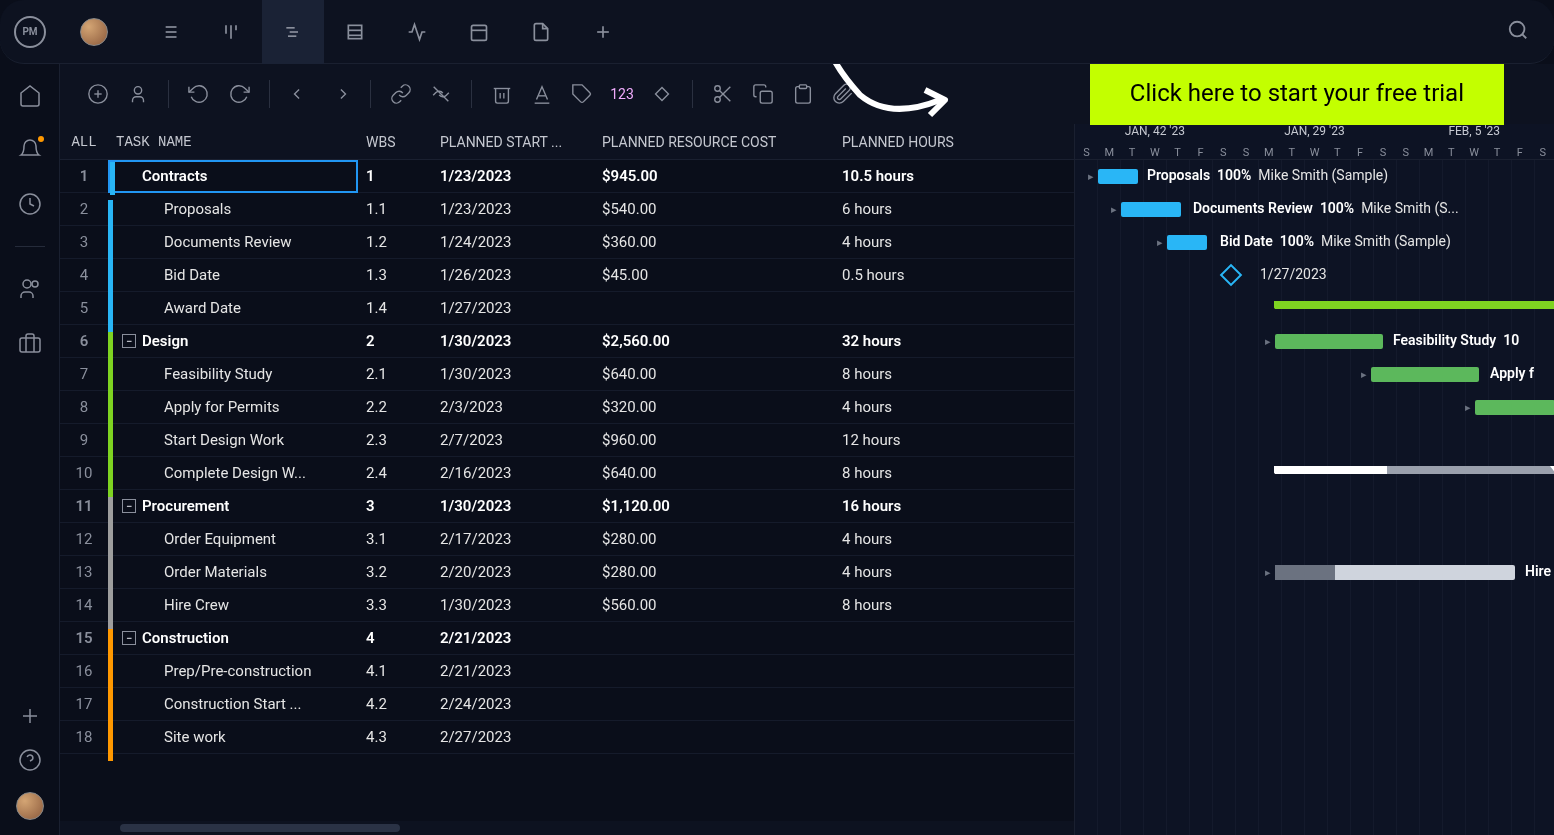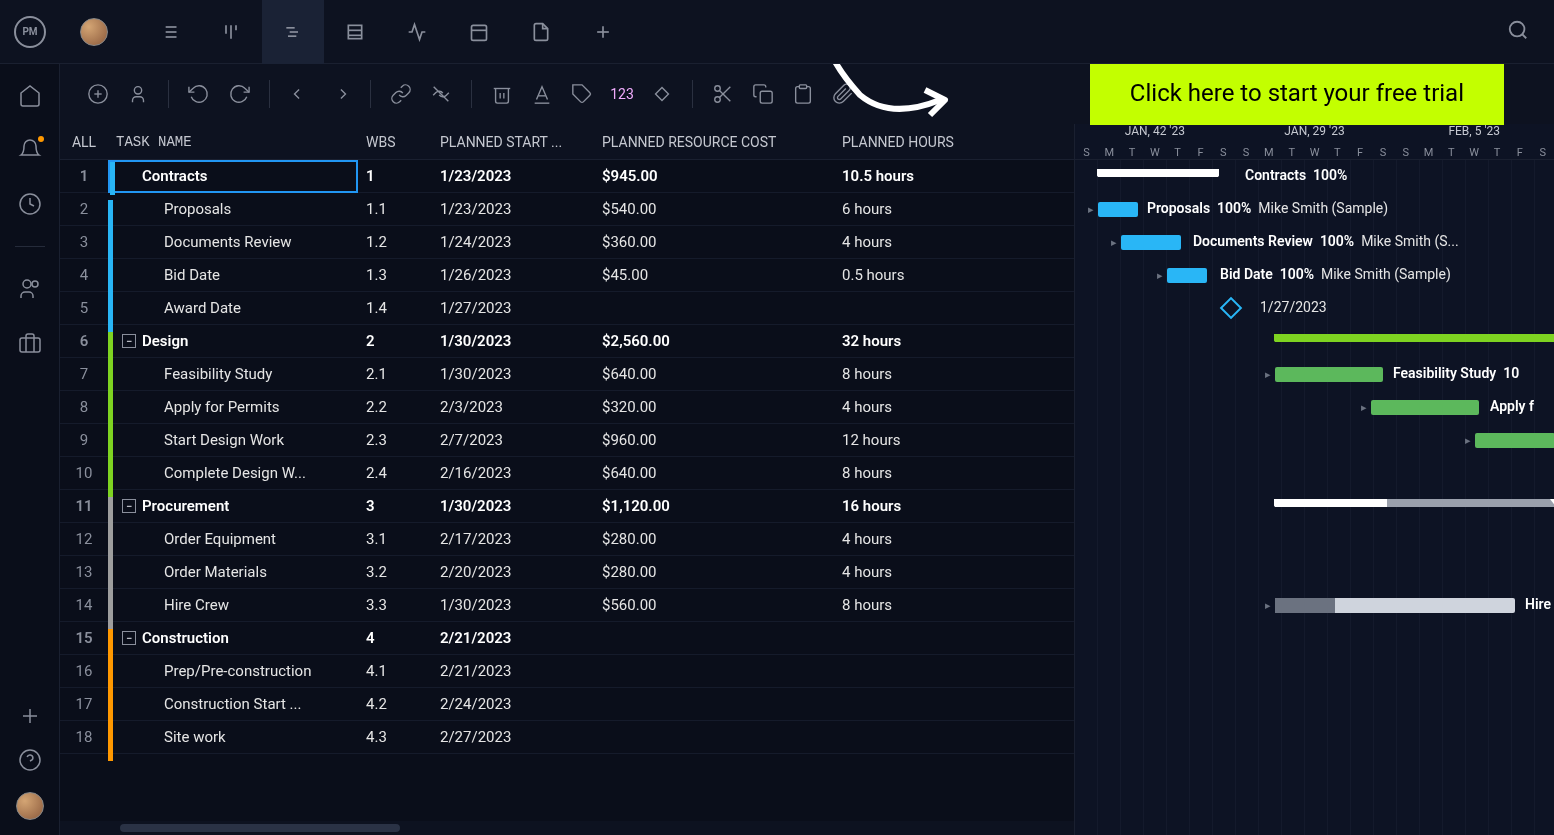--- a/index.html
+++ b/index.html
@@ -1,19 +1,19 @@
 <!DOCTYPE html>
 <html><head>
 <meta charset="utf-8">
 <style>
   * { box-sizing: border-box; margin: 0; padding: 0; }
   html, body { width: 1554px; height: 835px; overflow: hidden; background: #0a0e1a; color: #e5e5e5; font-family: -apple-system, BlinkMacSystemFont, "Segoe UI", Roboto, sans-serif; }
   
   
-  .top-header { height: 64px; display: flex; align-items: center; background: #0d1220; border-bottom: 1px solid #1a2030; }
+  .top-header { height: 64px; display: flex; align-items: center; background: #0d1220; border-bottom: 1px solid #1a2030; border-radius: 24px; }
   .logo { width: 60px; display: flex; justify-content: center; align-items: center; }
   .logo-circle { width: 32px; height: 32px; border: 2px solid #8a8f9c; border-radius: 50%; display:flex; align-items:center; justify-content:center; font-size:10px; font-weight:bold; color:#8a8f9c; }
   .project-title { font-size: 26px; color: #c5c8d0; font-weight: 400; margin-left: 20px; }
   .avatar-sm { width: 28px; height: 28px; border-radius: 50%; background: radial-gradient(circle at 30% 30%, #d4a574, #8b5a3c); margin-left: 20px; border:1px solid #888; }
   .view-tabs { display: flex; margin-left: 30px; }
   .vtab { width: 62px; height: 64px; display:flex; align-items:center; justify-content:center; color:#8a8f9c; cursor:pointer; }
   .vtab.active { background: #1a2235; }
   .vtab svg { width: 20px; height: 20px; }
   .header-search { margin-left: auto; margin-right: 25px; color:#8a8f9c; }
   
@@ -35,21 +35,21 @@
   .cta-banner { position:absolute; right:50px; top:-3px; background:#c3ff00; color:#000; font-size:24px; padding: 18px 40px; font-weight:400; cursor:pointer; z-index:5; }
   .arrow-svg { position:absolute; left:740px; top:-64px; width:160px; height:130px; z-index:4; pointer-events:none; }
   
   
   .content-split { flex:1; display:flex; overflow:hidden; }
   .grid-panel { width: 1015px; display:flex; flex-direction:column; border-right:1px solid #1a2030; overflow:hidden; }
   .gantt-panel { flex:1; display:flex; flex-direction:column; overflow:hidden; background:#0d1324; }
   
   
   .grid-header { display:flex; height:36px; align-items:center; background:#0d1220; border-bottom:1px solid #1a2030; font-size:14px; color:#c5c8d0; }
-  .col-all { width:48px; text-align:center; }
+  .col-all { width:48px; text-align:center;font-family:Liberation Mono, monospace; }
   .col-task { width:250px; padding-left:8px;font-family:Liberation Mono, monospace; }
   .col-wbs { width:74px; padding-left:8px; }
   .col-start { width:162px; padding-left:8px; }
   .col-cost { width:240px; padding-left:8px; }
   .col-hours { width:160px; padding-left:8px; }
   
   
   .grid-body { flex:1; overflow-y:hidden; }
   .gr { display:flex; height:33px; align-items:center; border-bottom:1px solid #151b2b; font-size:15px; }
   .gr .rownum { width:48px; text-align:center; color:#8a8f9c; position:relative; }
@@ -612,24 +612,20 @@
               <div class="gantt-day">M</div>
               <div class="gantt-day">T</div>
               <div class="gantt-day">W</div>
               <div class="gantt-day">T</div>
               <div class="gantt-day">F</div>
               <div class="gantt-day">S</div>
             </div>
         </div>
         <div class="gantt-body" id="gantt-body">
             <div class="gantt-row">
-              <div class="gantt-summary" style="left: 23px; width: 120px;"></div>
-              <div class="gantt-label" style="left: 170px;"><b>Contracts</b>&nbsp;&nbsp;<b>100%</b></div>
-            </div>
-            <div class="gantt-row">
               <div class="gantt-bar" style="left: 23px; width: 40px; background: rgb(41, 182, 246);"></div>
               <div style="position: absolute; left: 13px; top: 10px; color: rgb(107, 114, 128); font-size: 11px;">▸</div>
               <div class="gantt-label" style="left: 72px;"><b>Proposals</b>&nbsp;&nbsp;<b>100%</b>&nbsp;&nbsp;Mike Smith (Sample)</div>
             </div>
             <div class="gantt-row">
               <div class="gantt-bar" style="left: 46px; width: 60px; background: rgb(41, 182, 246);"></div>
               <div style="position: absolute; left: 36px; top: 10px; color: rgb(107, 114, 128); font-size: 11px;">▸</div>
               <div class="gantt-label" style="left: 118px;"><b>Documents Review</b>&nbsp;&nbsp;<b>100%</b>&nbsp;&nbsp;Mike Smith (S...</div>
             </div>
             <div class="gantt-row">

